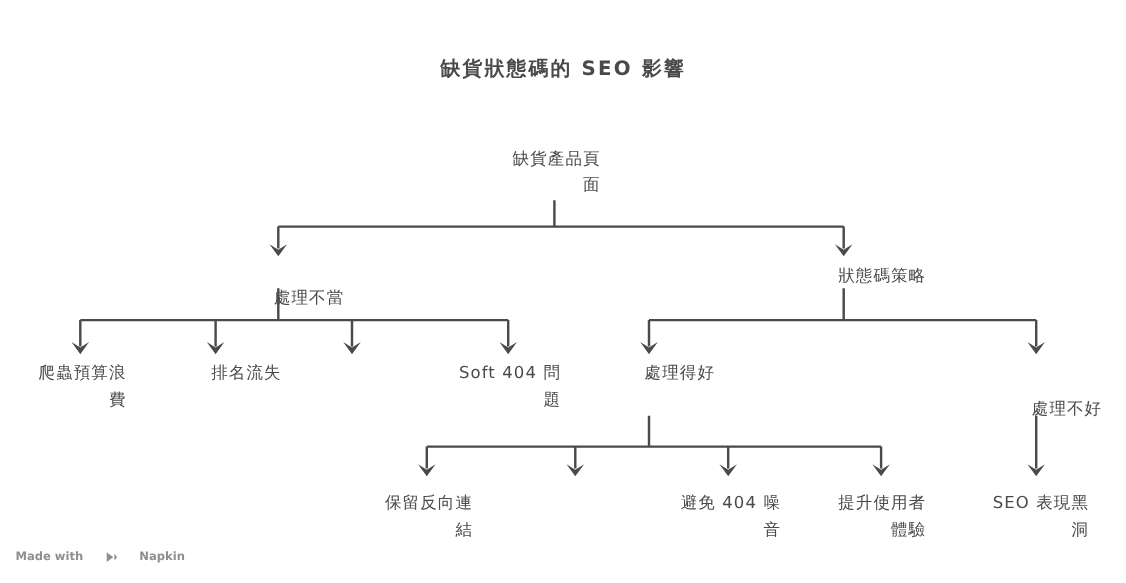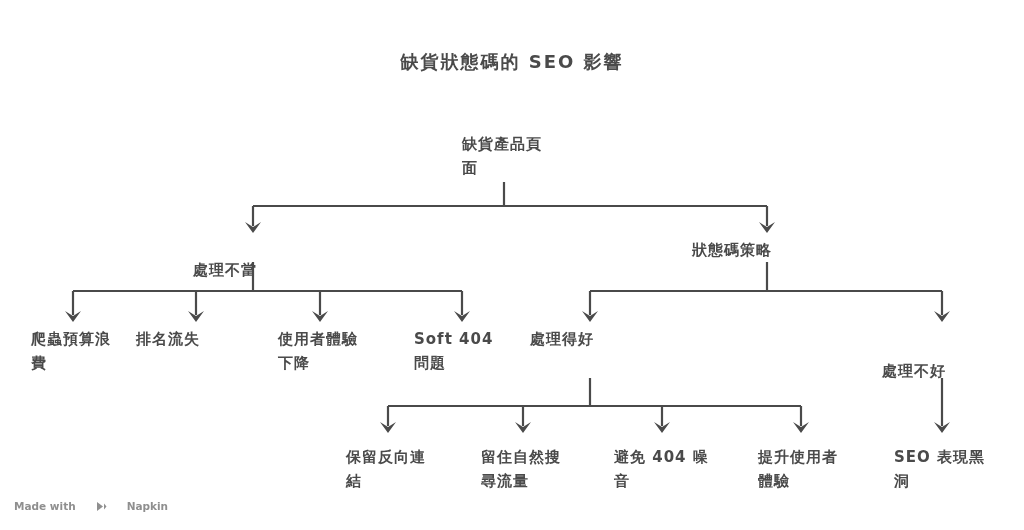--- a/index.html
+++ b/index.html
@@ -21,23 +21,23 @@
     top: 50px;
     width: 400px;
     text-align: center;
     font-size: 18px;
     font-weight: bold;
     letter-spacing: 2px;
     color: #4a4a4a;
   }
   .node {
     position: absolute;
-    text-align: left;
+    text-align: right;
     font-size: 15px;
-    font-weight: bold;
+    font-weight: normal;
     line-height: 24px;
     letter-spacing: 1px;
     color: #4a4a4a;
   }
   .connectors {
     position: absolute;
     left: 0;
     top: 0;
   }
   .connectors path.line {
@@ -100,28 +100,26 @@
     </g>
   </svg>
 
   <div class="node" style="left:462px; top:132px; width:84px;">缺貨產品頁面</div>
 
   <div class="node" style="left:193px; top:238px; width:120px;margin-top:20px;">處理不當</div>
   <div class="node" style="left:692px; top:238px; width:150px;">狀態碼策略</div>
 
   <div class="node" style="left:31px; top:327px; width:84px;">爬蟲預算浪費</div>
   <div class="node" style="left:136px; top:327px; width:120px;">排名流失</div>
-  <div class="node" style="left:278px; top:327px; width:84px;">使用者體驗下降</div>
   <div class="node" style="left:414px; top:327px; width:96px;">Soft 404 問題</div>
 
   <div class="node" style="left:530px; top:327px; width:120px;">處理得好</div>
   <div class="node" style="left:882px; top:327px; width:120px;margin-top:32px;">處理不好</div>
 
   <div class="node" style="left:346px; top:445px; width:84px;">保留反向連結</div>
-  <div class="node" style="left:481px; top:445px; width:84px;">留住自然搜尋流量</div>
   <div class="node" style="left:614px; top:445px; width:96px;">避免 404 噪音</div>
   <div class="node" style="left:758px; top:445px; width:84px;">提升使用者體驗</div>
   <div class="node" style="left:894px; top:445px; width:96px;">SEO 表現黑洞</div>
 
   <div class="watermark">
     <span>Made with</span>
     <svg width="11" height="11" viewBox="0 0 11 11">
       <path d="M1 1 L7 5.5 L1 10 Z" fill="#8f8f8f"></path>
       <path d="M8 2.5 L10.5 5.5 L8 8.5 Z" fill="#8f8f8f"></path>
     </svg>

